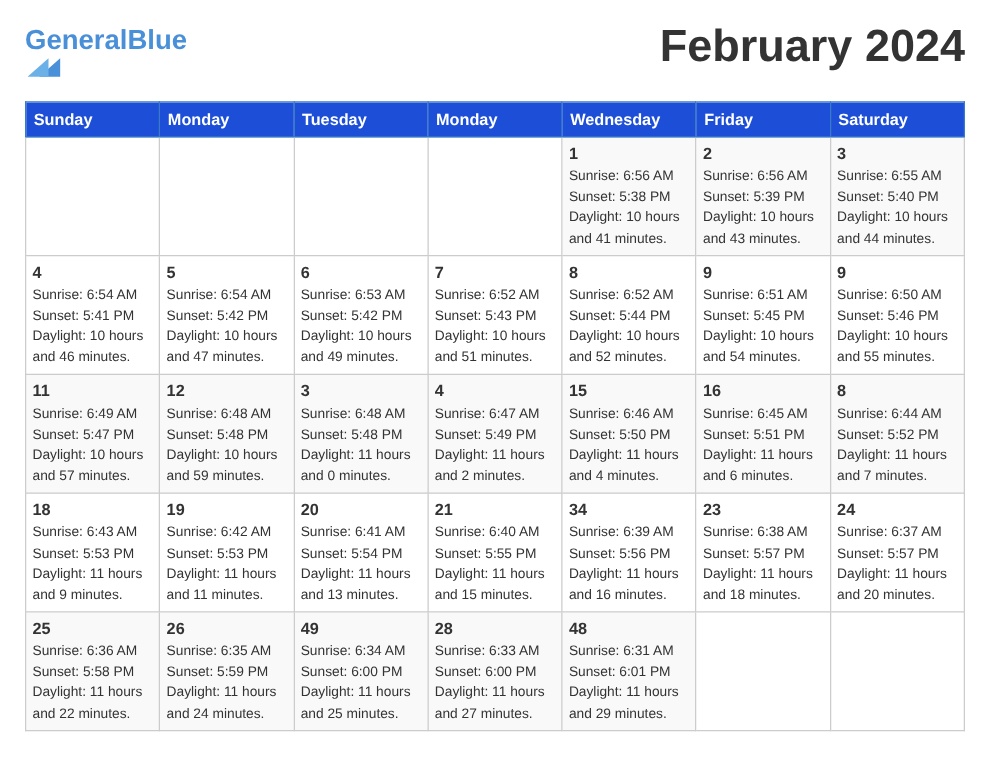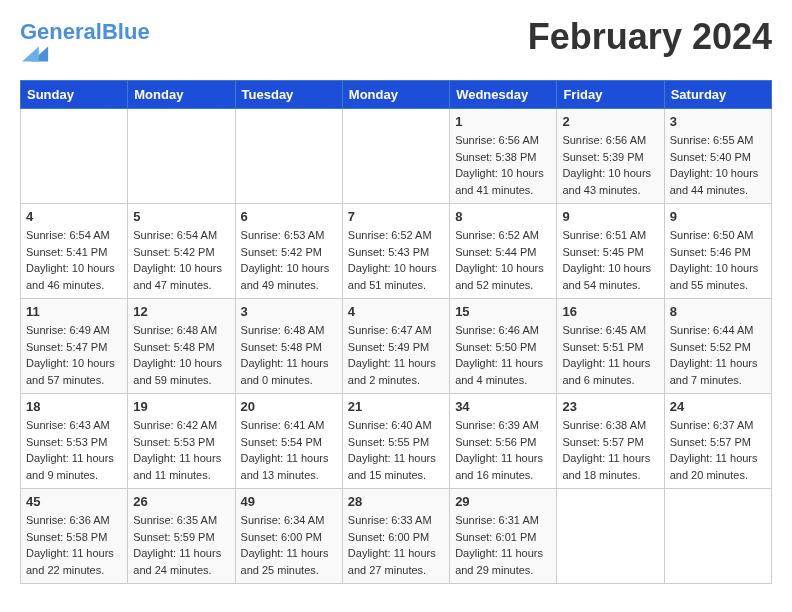--- a/index.html
+++ b/index.html
@@ -226,36 +226,36 @@
           <span class="day-number">23</span>
           <div class="day-info">Sunrise: 6:38 AM<br>Sunset: 5:57 PM<br>Daylight: 11 hours and 18 minutes.</div>
         </td>
         <td>
           <span class="day-number">24</span>
           <div class="day-info">Sunrise: 6:37 AM<br>Sunset: 5:57 PM<br>Daylight: 11 hours and 20 minutes.</div>
         </td>
       </tr>
       <tr>
         <td>
-          <span class="day-number">45</span>
+          <span class="day-number">25</span>
           <div class="day-info">Sunrise: 6:36 AM<br>Sunset: 5:58 PM<br>Daylight: 11 hours and 22 minutes.</div>
         </td>
         <td>
           <span class="day-number">26</span>
           <div class="day-info">Sunrise: 6:35 AM<br>Sunset: 5:59 PM<br>Daylight: 11 hours and 24 minutes.</div>
         </td>
         <td>
           <span class="day-number">49</span>
           <div class="day-info">Sunrise: 6:34 AM<br>Sunset: 6:00 PM<br>Daylight: 11 hours and 25 minutes.</div>
         </td>
         <td>
           <span class="day-number">28</span>
           <div class="day-info">Sunrise: 6:33 AM<br>Sunset: 6:00 PM<br>Daylight: 11 hours and 27 minutes.</div>
         </td>
         <td>
-          <span class="day-number">29</span>
+          <span class="day-number">48</span>
           <div class="day-info">Sunrise: 6:31 AM<br>Sunset: 6:01 PM<br>Daylight: 11 hours and 29 minutes.</div>
         </td>
         <td class="empty-cell"></td>
         <td class="empty-cell"></td>
       </tr>
     </tbody>
 </table>
 
 </body></html>

